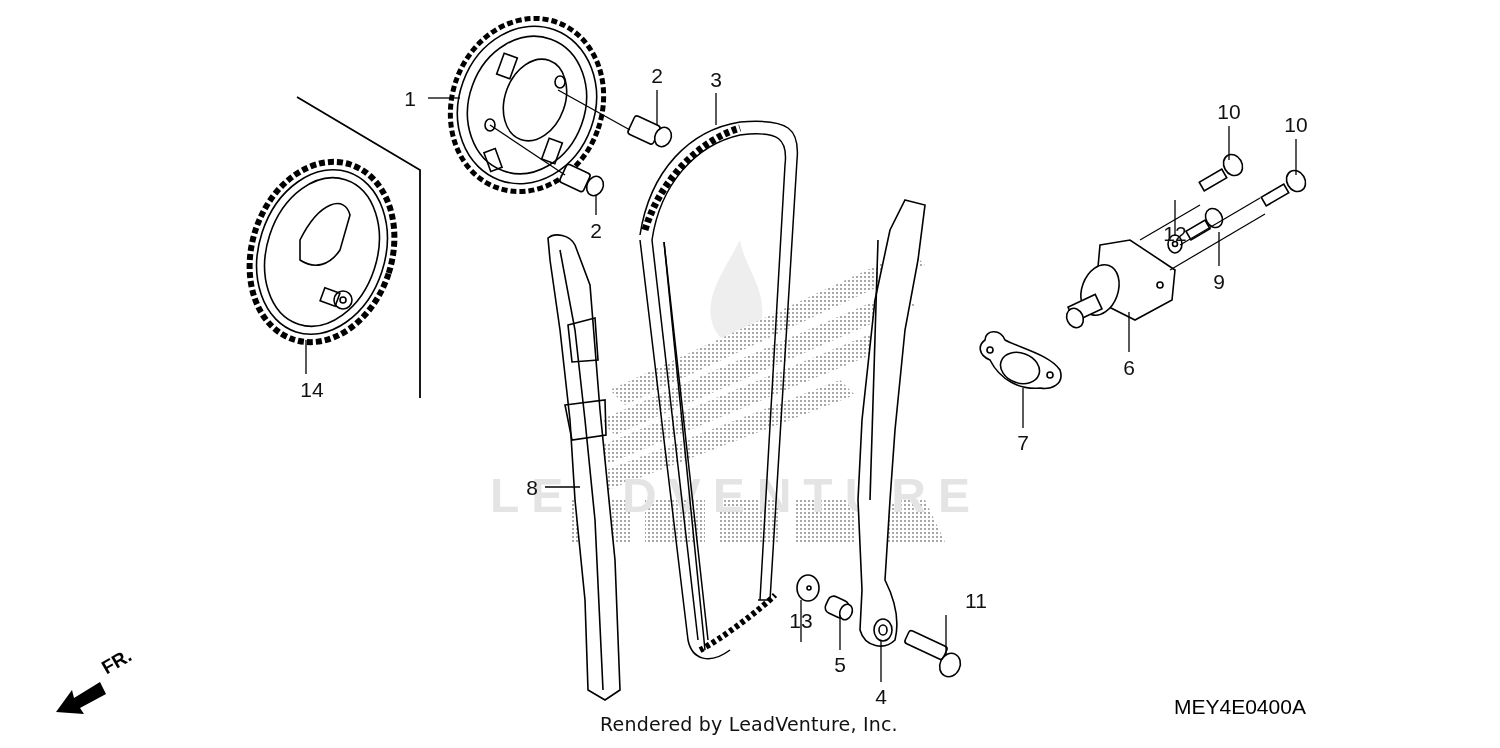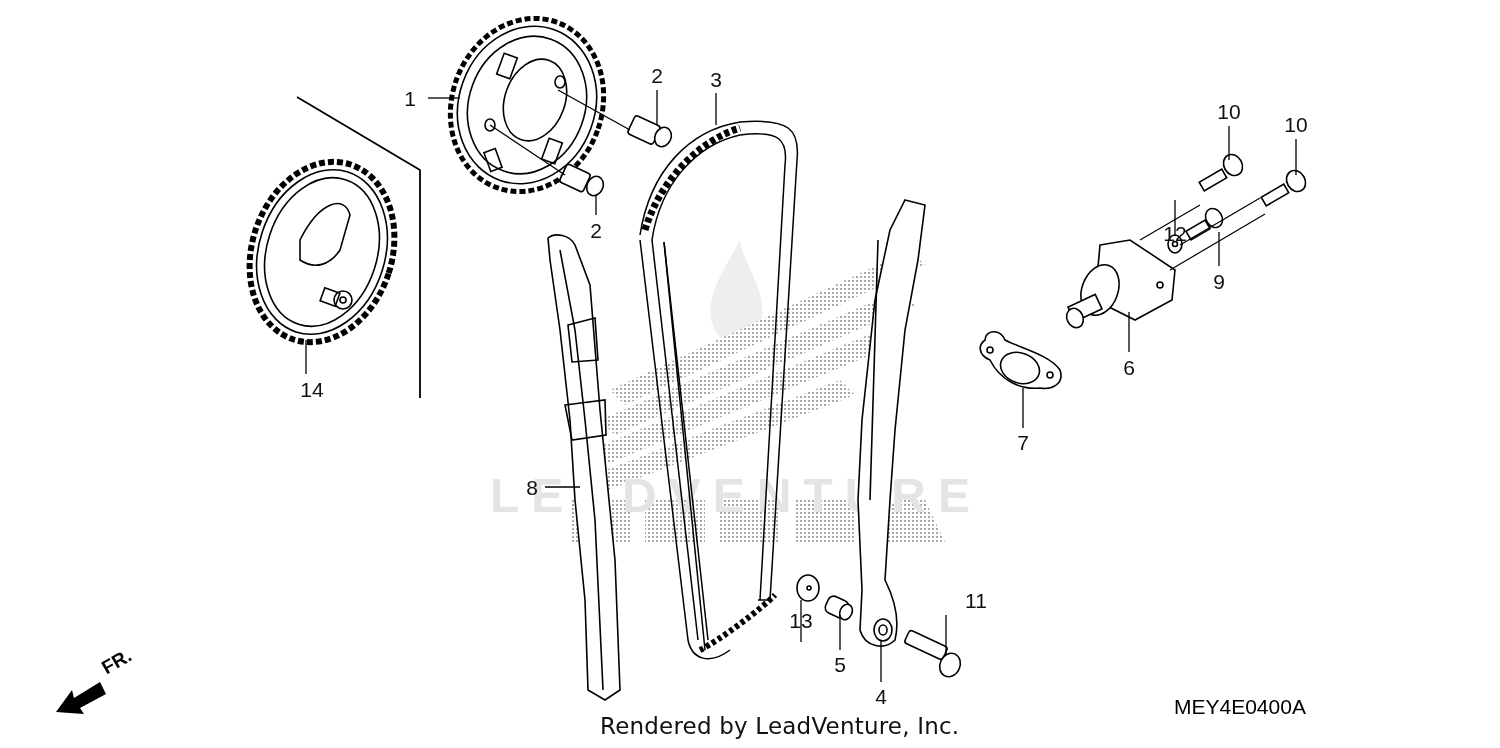--- a/index.html
+++ b/index.html
@@ -1,20 +1,20 @@
 <!DOCTYPE html>
 <html><head>
 <meta charset="utf-8">
 <style>
   html, body { margin:0; padding:0; background:#ffffff; }
   body { width:1500px; height:748px; position:relative; overflow:hidden; font-family:"Liberation Sans", sans-serif; color:#000; }
   #diagram { position:absolute; left:0; top:0; width:1500px; height:748px; }
   .callout { position:absolute; font-family:"Liberation Sans", sans-serif; font-size:21px; color:#111; line-height:1; transform:translate(-50%,-50%); white-space:nowrap; }
   .diagram-code { position:absolute; left:1174px; top:695px; font-family:"Liberation Sans", sans-serif; font-size:21px; color:#000; }
-  .credit { position:absolute; left:600px; top:713px; font-family:"DejaVu Sans", sans-serif; font-size:23px; color:#111; letter-spacing:0.2px; }
+  .credit { position:absolute; left:600px; top:713px; font-family:"DejaVu Sans", sans-serif; font-size:19px; color:#111; letter-spacing:0.2px; }
   .fr-label { position:absolute; left:98px; top:660px; font-family:"Liberation Sans", sans-serif; font-weight:bold; font-size:19px; color:#000; transform:rotate(-30deg); transform-origin:left top; }
 </style>
 </head>
 <body>
 
 <svg id="diagram" viewBox="0 0 1500 748" xmlns="http://www.w3.org/2000/svg">
   <defs>
     <pattern id="dots" width="4" height="4" patternUnits="userSpaceOnUse">
       <rect width="4" height="4" fill="#fff"></rect>
       <rect x="0" y="0" width="2" height="2" fill="#9a9a9a"></rect>

